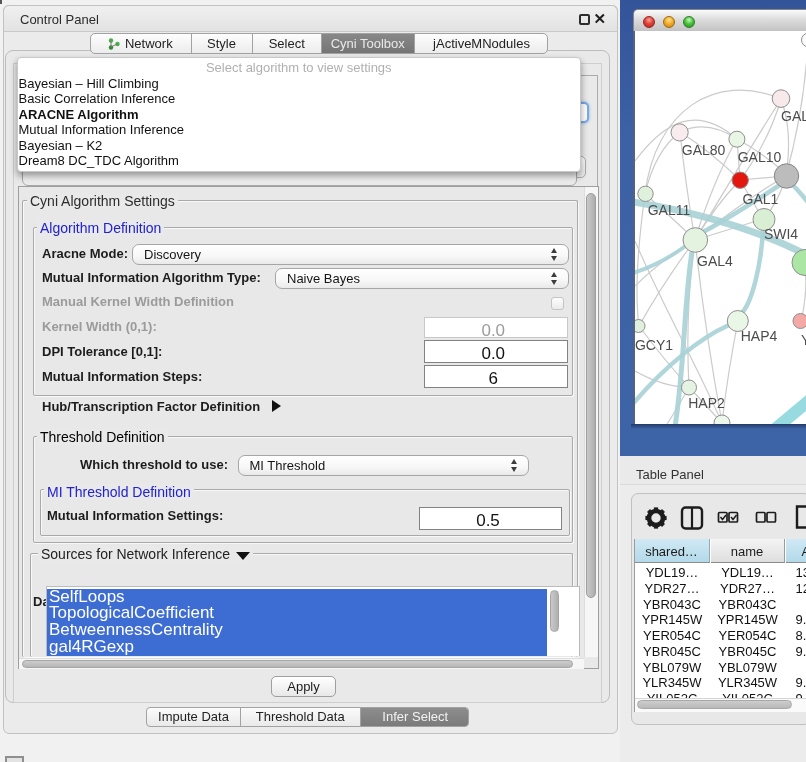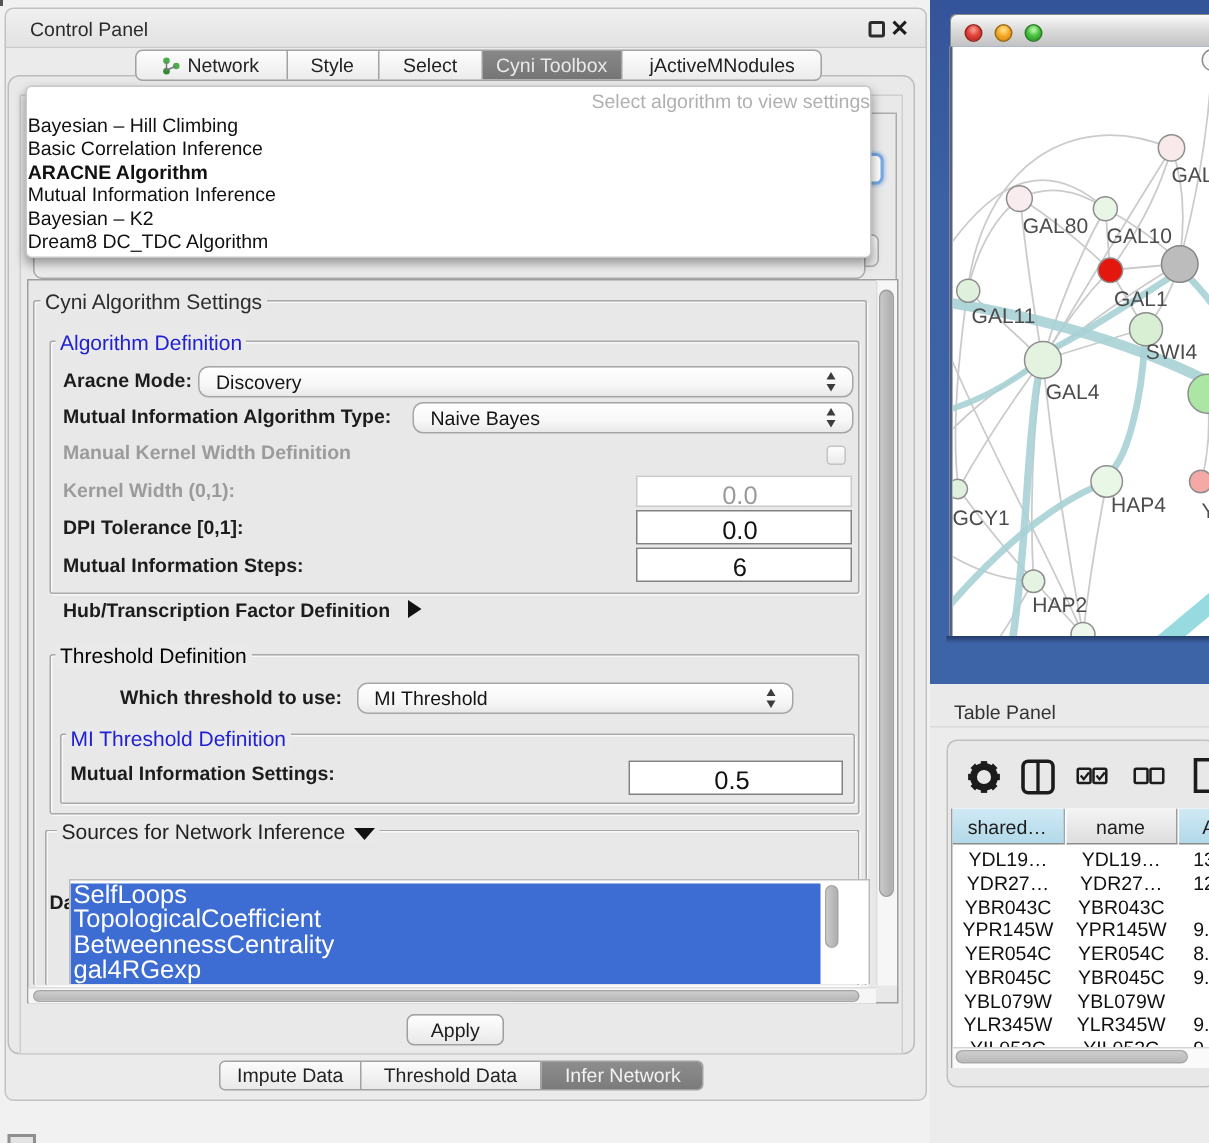--- a/index.html
+++ b/index.html
@@ -277,28 +277,28 @@
   <div class="abs" style="left:0.5px;top:1.5px;width:500px;height:67.5px;background:#3d6cd3"></div>
   <div class="abs" style="left:2.5px;top:1.5px;width:500px;font-size:17px;line-height:16.8px;color:#fff">SelfLoops<br>TopologicalCoefficient<br>BetweennessCentrality<br>gal4RGexp</div>
   <div class="abs" style="left:503.5px;top:3px;width:9px;height:42px;background:linear-gradient(90deg,#c9c9c9,#b0b0b0);border:1px solid #a5a5a5;border-radius:4.5px"></div>
 </div>
 
 <div class="abs" style="left:271px;top:675.5px;width:65px;height:21.5px;border:1px solid #9f9f9f;border-radius:5px;background:linear-gradient(#fff,#e8e8e8);text-align:center;padding-top:2px">Apply</div>
 
 <div class="abs" style="left:146px;top:707px;width:323px;height:19.5px;border:1px solid #a2a2a2;border-radius:4px;background:linear-gradient(#fbfbfb,#e9e9e9);overflow:hidden">
   <div class="seg" style="left:0;width:94px"><span style="margin-top:1px">Impute Data</span></div>
   <div class="seg" style="left:94px;width:119.5px"><span style="margin-top:1px">Threshold Data</span></div>
-  <div class="seg" style="left:213.5px;width:109.5px;background:linear-gradient(#8d8d8d,#7b7b7b);color:#f2f2f2;border-right:none"><span style="margin-top:1px">Infer Network</span></div>
+  <div class="seg" style="left:213.5px;width:109.5px;background:linear-gradient(#8d8d8d,#7b7b7b);color:#f2f2f2;border-right:none"><span style="margin-top:1px">Infer Select</span></div>
 </div>
 
 <div class="abs" style="left:300px;top:102px;width:288.5px;height:21px;border-radius:5px;border:2px solid #78a9e2;box-shadow:0 0 3px #78a9e2;background:#fff"></div>
 <div class="abs" style="left:300px;top:156px;width:286px;height:21.5px;border-radius:5px;border:1px solid #ababab;background:linear-gradient(#fff,#e9e9e9)"></div>
 <div class="abs" style="left:21.5px;top:165.5px;width:555.5px;height:20.5px;border-radius:6px;border:1px solid #a8a8a8;background:linear-gradient(#fff,#e9e9e9)"></div>
 <div class="abs" style="left:597px;top:75px;width:1px;height:111px;background:#ababab"></div>
 <div class="abs" style="left:581px;top:74.5px;width:16px;height:1px;background:#ababab"></div>
 
 <div class="abs" style="left:16.5px;top:57px;width:564.5px;height:114.5px;background:#fff;border:1px solid #c8c8c8;border-radius:4px;box-shadow:0 4px 7px rgba(0,0,0,.4);font-size:13px">
-  <div style="text-align:right;color:#b0b0b0;margin-top:1.5px">Select algorithm to view settings</div>
+  <div style="text-align:center;color:#b0b0b0;margin-top:1.5px">Select algorithm to view settings</div>
   <div style="position:absolute;left:1px;top:17.5px;line-height:15.6px;color:#111">Bayesian – Hill Climbing<br>Basic Correlation Inference<br><b>ARACNE Algorithm</b><br>Mutual Information Inference<br>Bayesian – K2<br>Dream8 DC_TDC Algorithm</div>
 </div>
 
 <div class="abs" style="left:5px;top:756px;width:19px;height:12px;border:2px solid #8f8f8f;background:#e3e3e3"></div>
 <div class="abs" style="left:0;top:0;width:2px;height:4px;background:#555"></div>
 
 </body></html>

